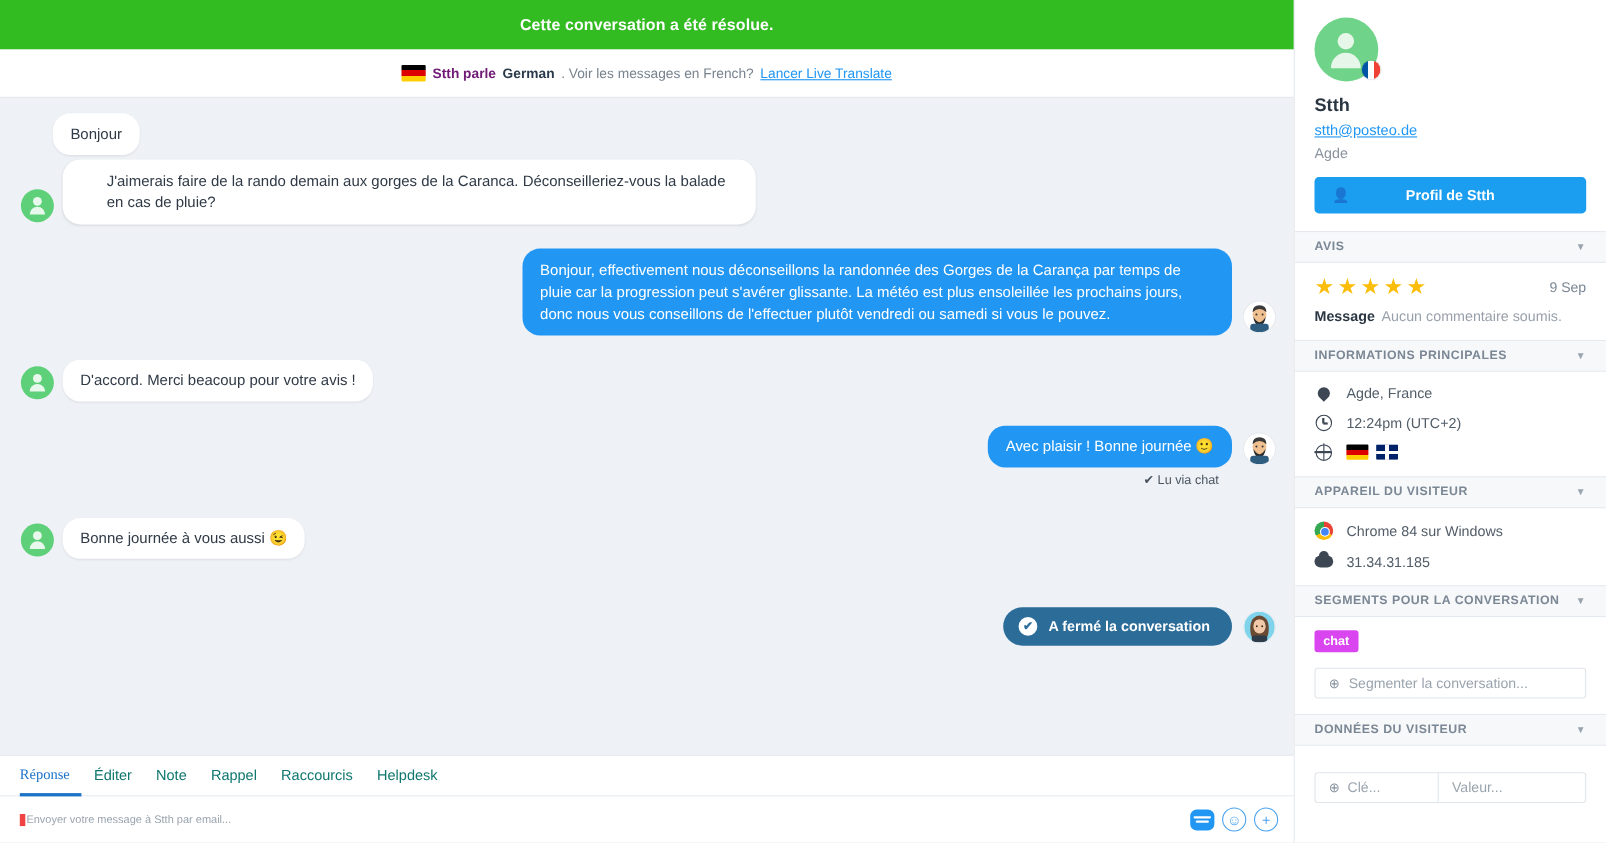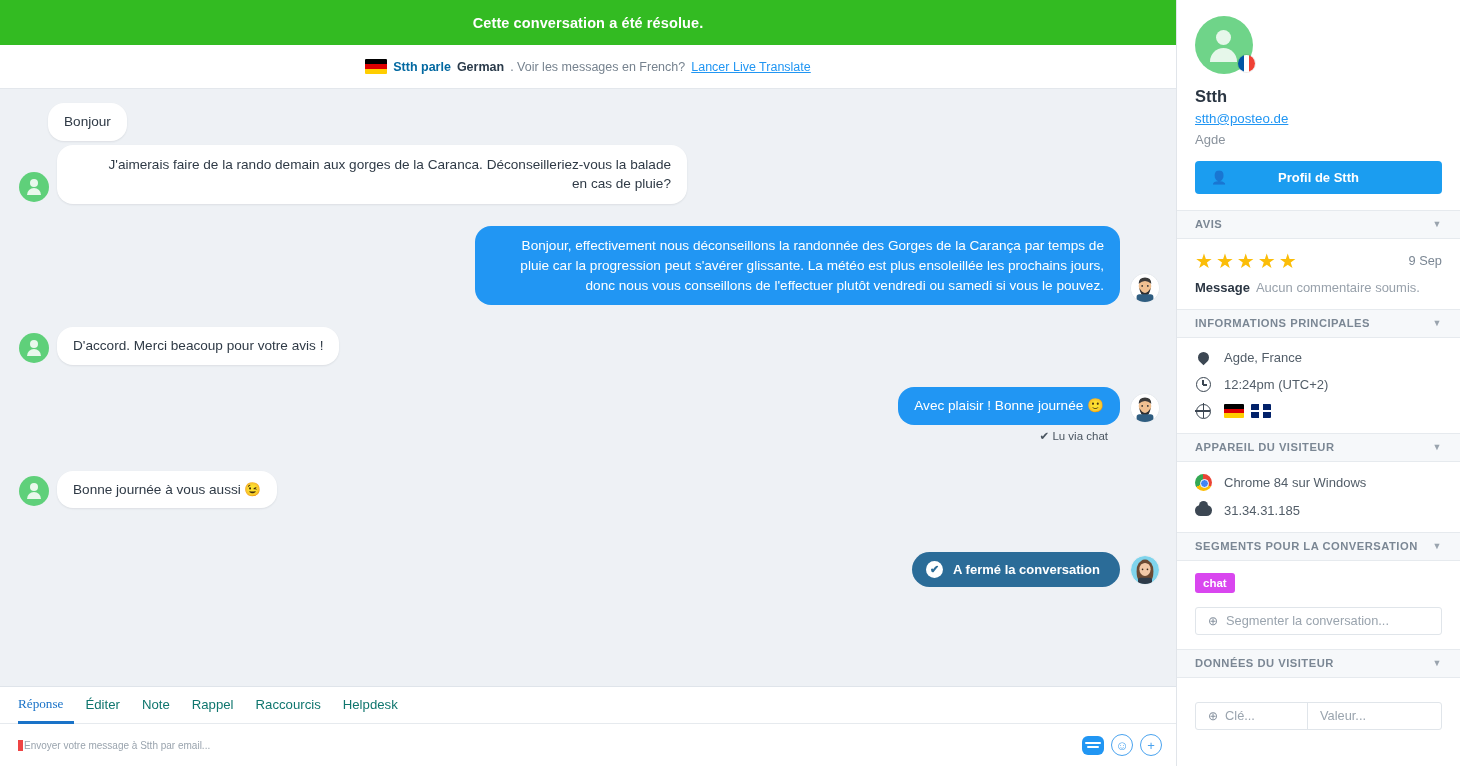--- a/index.html
+++ b/index.html
@@ -40,33 +40,33 @@
   .flag-de { background: linear-gradient(to bottom, #000 0 33.3%, #dd0000 33.3% 66.6%, #ffce00 66.6% 100%); }
   .flag-fr { background: linear-gradient(to right, #0055a4 0 33.3%, #fff 33.3% 66.6%, #ef4135 66.6% 100%); }
   .flag-uk {
     background:
       linear-gradient(to bottom, transparent 40%, #fff 40% 60%, transparent 60%),
       linear-gradient(to right, transparent 40%, #fff 40% 60%, transparent 60%),
       linear-gradient(to bottom, transparent 44%, #c8102e 44% 56%, transparent 56%),
       linear-gradient(to right, transparent 44%, #c8102e 44% 56%, transparent 56%),
       #012169;
   }
-  .tb-name { color: #0369a1; font-weight: bold; }
+  .tb-name { color: #701a75; font-weight: bold; }
   .tb-lang { color: #2a3a4a; font-weight: bold; }
   .tb-q { color: #77838f; }
   .tb-link { color: #2196f3; text-decoration: underline; font-weight: normal; cursor: pointer; }
 
   
   .convo {
     flex: 1 1 auto;
     padding: 14px 16px 10px 10px;
     overflow: hidden;
     position: relative;
   }
-  .row { display: flex; align-items: flex-end; margin-bottom: 4px; text-align: right; }
+  .row { display: flex; align-items: flex-end; margin-bottom: 4px; }
   .row.out { justify-content: flex-end; }
 
   .av-spacer { width: 38px; flex: 0 0 38px; }
   .avatar-visitor {
     width: 30px; height: 30px; flex: 0 0 30px;
     border-radius: 50%;
     background: #5fd07a;
     margin: 0 8px 2px 9px;
     position: relative;
   }

